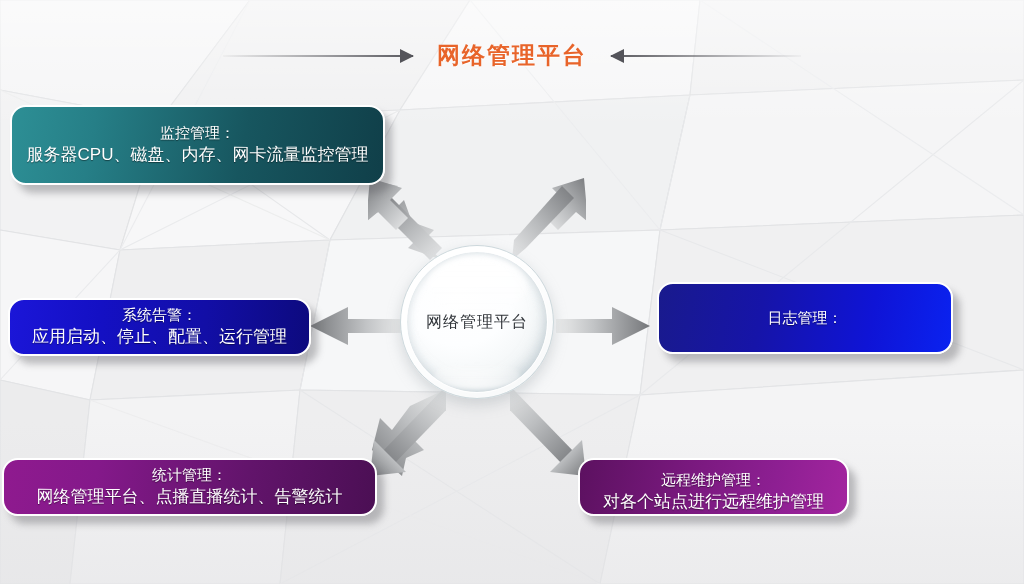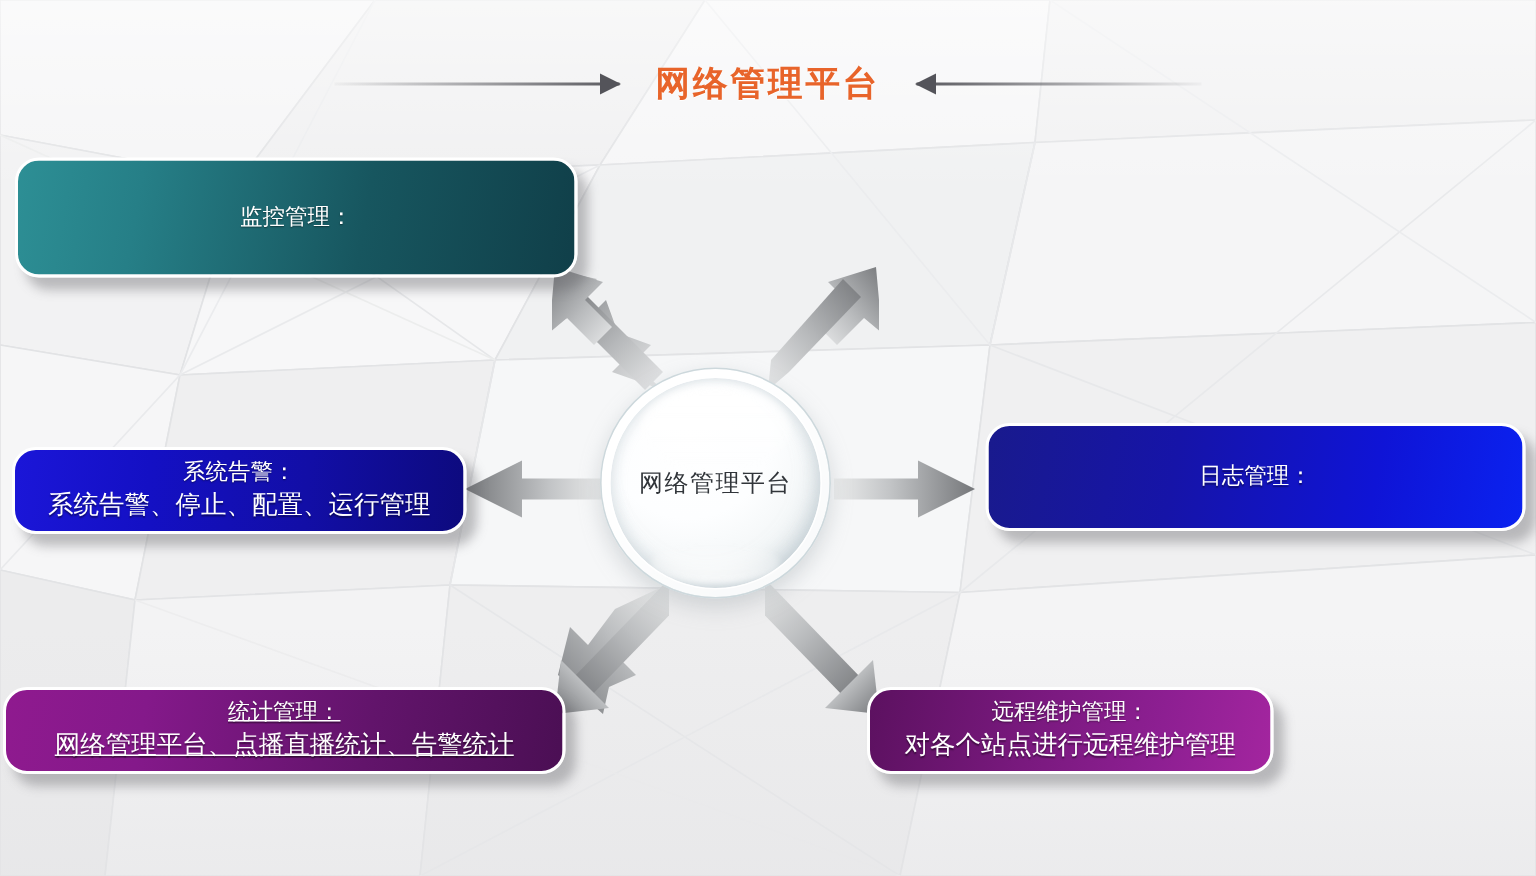--- a/index.html
+++ b/index.html
@@ -104,23 +104,23 @@
     background: linear-gradient(100deg, #8f1a8f 0%, #84198a 25%, #62146b 65%, #4b0f54 100%);
   }
   .purpB {
     background: linear-gradient(100deg, #5c1160 0%, #79197e 40%, #8d1f92 72%, #a3259f 100%);
   }
 
   
   #n-monitor { left: 10px;  top: 105px; width: 375px; height: 80px; }
   #n-device  { left: 578px; top: 130px; width: 288px; height: 62px; }
   #n-app     { left: 8px;   top: 298px; width: 303px; height: 58px; }
-  #n-log     { left: 657px; top: 282px; width: 360px; height: 72px; }
-  #n-stat    { left: 2px;   top: 458px; width: 375px; height: 58px; text-decoration: underline; }
-  #n-remote  { left: 578px; top: 458px; width: 271px; height: 58px; }
+  #n-log     { left: 657px; top: 282px; width: 296px; height: 72px; }
+  #n-stat    { left: 2px;   top: 458px; width: 375px; height: 58px; }
+  #n-remote  { left: 578px; top: 458px; width: 271px; height: 58px; justify-content: flex-end; }
 
   
   .sphere {
     position: absolute;
     left: 400px; top: 245px;
     width: 152px; height: 152px;
     border-radius: 50%;
     background:
       radial-gradient(circle at 38% 30%, #ffffff 0%, #fdfeff 38%, #f4f7f8 62%, #e7edef 82%, #dfe7ea 100%);
     box-shadow:
@@ -296,26 +296,27 @@
 
   <div class="sphere">
     <div class="ring"></div>
     <div class="gloss-top"></div>
     <div class="gloss-bot"></div>
     <div class="label">网络管理平台</div>
   </div>
 
   <div class="node teal" id="n-monitor">
     <div class="ln1">监控管理：</div>
+    <div class="ln2">服务器CPU、磁盘、内存、网卡流量监控管理</div>
   </div>
 
 
   <div class="node blueA" id="n-app">
     <div class="ln1">系统告警：</div>
-    <div class="ln2">系统告警、停止、配置、运行管理</div>
+    <div class="ln2">应用启动、停止、配置、运行管理</div>
   </div>
 
   <div class="node blueB" id="n-log">
     <div class="ln1">日志管理：</div>
   </div>
 
   <div class="node purpA" id="n-stat">
     <div class="ln1">统计管理：</div>
     <div class="ln2">网络管理平台、点播直播统计、告警统计</div>
   </div>

